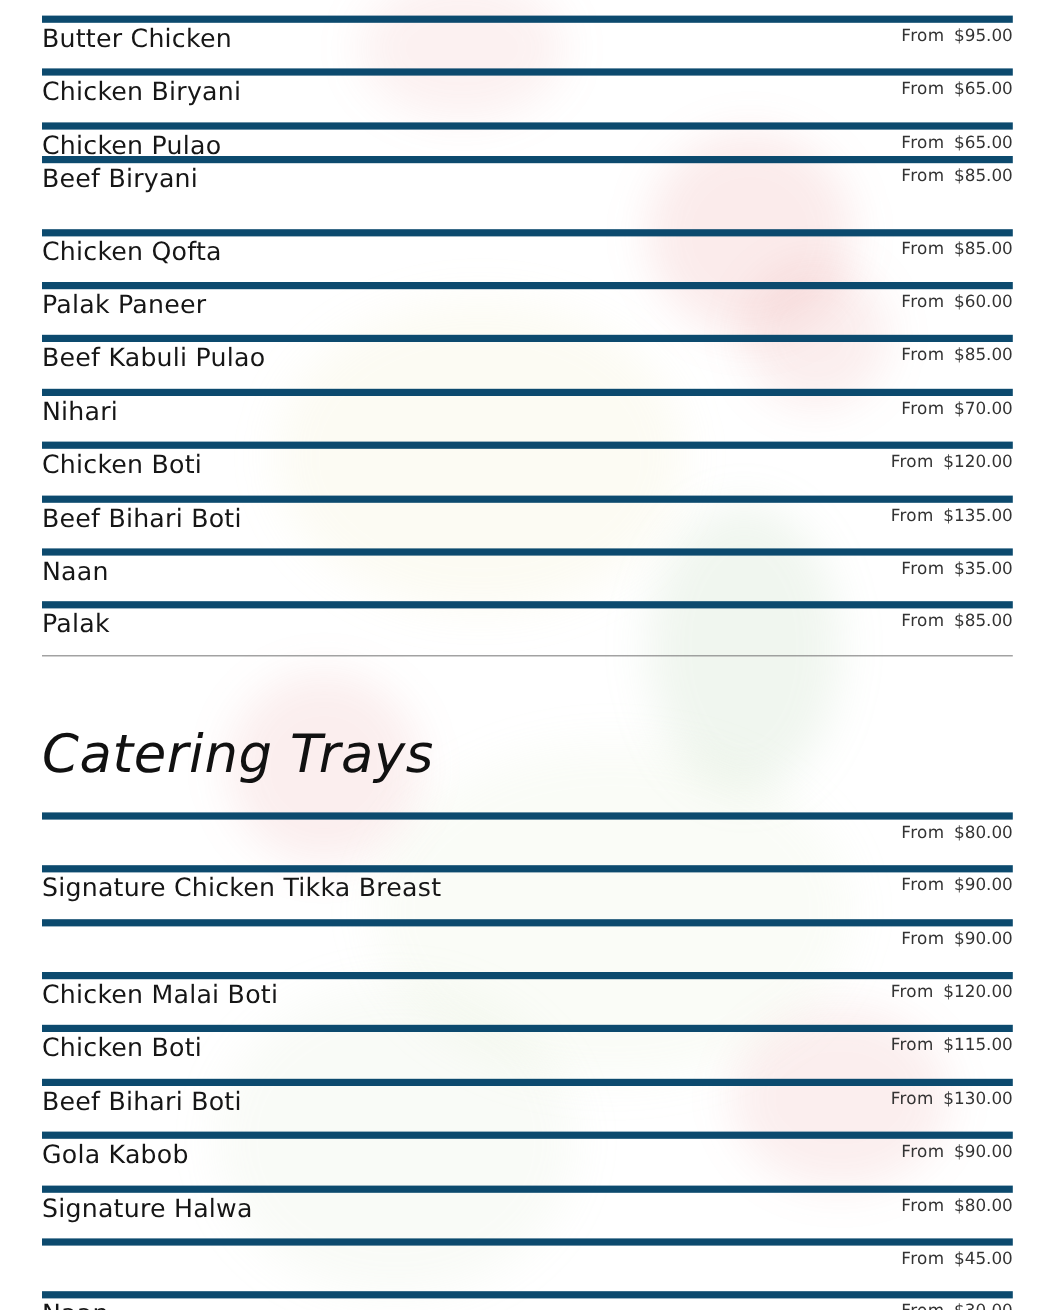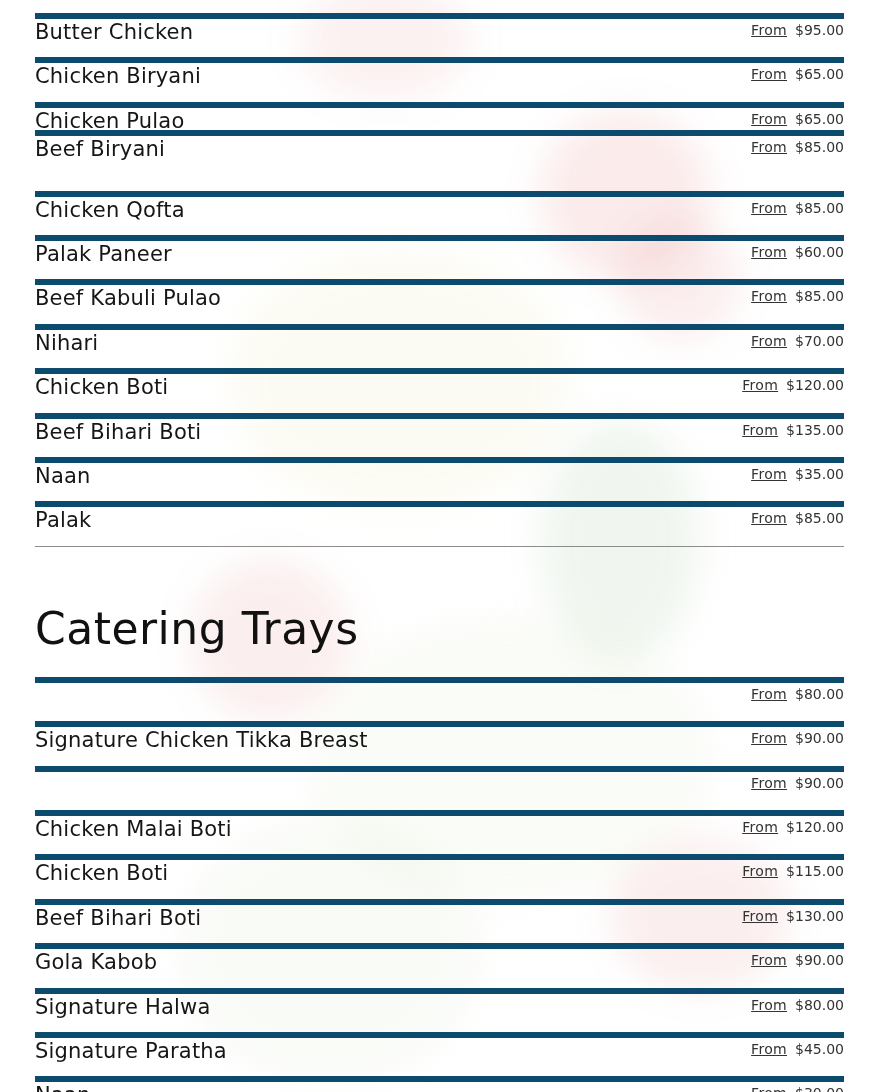--- a/index.html
+++ b/index.html
@@ -20,26 +20,26 @@
     position: absolute; left: 0; top: 1px;
     font-family: "DejaVu Sans", sans-serif;
     font-size: 21px; letter-spacing: 0.2px; color: #161616;
     white-space: nowrap;
   }
   .row .price {
     position: absolute; right: 0; top: 3px;
     font-family: "DejaVu Sans", sans-serif;
     font-size: 14px; color: #333; white-space: nowrap;
   }
-  .row .price .from { margin-right: 8px; letter-spacing: 0.3px; text-decoration: underline; }
+  .row .price .from { margin-right: 8px; letter-spacing: 0.3px; }
   .bottom-rule { position: absolute; left: 0; width: 809px; border-top: 1px solid #8c8c8c; }
   .section-title {
     position: absolute; left: 0;
     font-family: "DejaVu Sans", sans-serif;
-    font-size: 44px; color: #111; white-space: nowrap; letter-spacing: 0.5px;
+    font-size: 44px; color: #111; white-space: nowrap; letter-spacing: 0.5px; font-style: italic;
   }
 </style>
 </head>
 <body>
 
 <div class="bg">
   <div class="blob" style="left:300px;top:-20px;width:170px;height:120px;background:rgba(230,120,120,0.10);"></div>
   <div class="blob" style="left:540px;top:110px;width:170px;height:170px;background:rgba(220,90,90,0.12);"></div>
   <div class="blob" style="left:620px;top:220px;width:120px;height:120px;background:rgba(220,90,90,0.10);"></div>
   <div class="blob" style="left:230px;top:250px;width:340px;height:260px;background:rgba(230,220,160,0.12);"></div>
@@ -128,20 +128,19 @@
   </div>
   <div class="row" style="top:943px">
     <span class="name">Gola Kabob</span>
     <span class="price"><span class="from">From</span><span>$90.00</span></span>
   </div>
   <div class="row" style="top:988px">
     <span class="name">Signature Halwa</span>
     <span class="price"><span class="from">From</span><span>$80.00</span></span>
   </div>
   <div class="row" style="top:1032px">
-    <span class="name">Signature Paratha</span>
     <span class="price"><span class="from">From</span><span>$45.00</span></span>
   </div>
   <div class="row" style="top:1076px">
     <span class="name">Naan</span>
     <span class="price"><span class="from">From</span><span>$30.00</span></span>
   </div>
 </div>
 
 </body></html>

